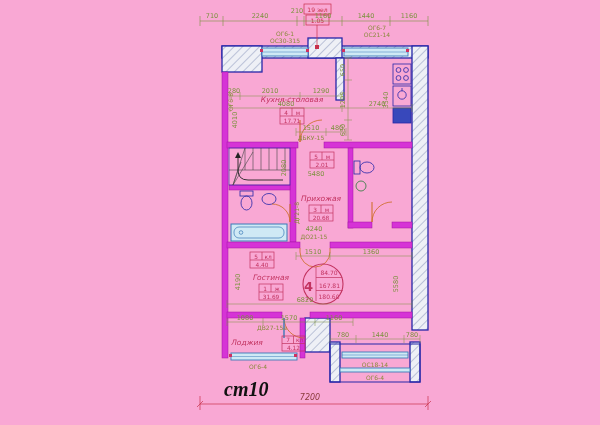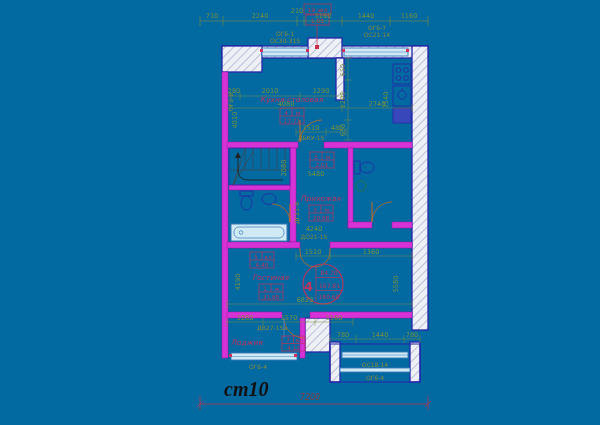--- a/index.html
+++ b/index.html
@@ -1,16 +1,16 @@
 <!DOCTYPE html>
 <html><head>
 <meta charset="utf-8">
 <style>
   html,body{margin:0;padding:0;background:#ffffff;}
-  .canvas{position:relative;width:600px;height:425px;background:#0369a1;overflow:hidden;
+  .canvas{position:relative;width:600px;height:425px;background:#f9a8d4;overflow:hidden;
           font-family:"DejaVu Sans",sans-serif;}
   svg text{font-family:"DejaVu Sans",sans-serif;}
   .dim{fill:#7a923c;font-size:6.5px;}
   .dimv{fill:#7a923c;font-size:6.5px;}
   .wlabel{fill:#8a8a3c;font-size:6px;}
   .roomname{fill:#c23360;font-size:7.5px;font-style:italic;}
   .tagtxt{fill:#c23360;font-size:5.8px;}
   .stamptxt{fill:#c23360;font-size:6px;}
   .flagtxt{fill:#c8304a;font-size:6px;}
   .mark{fill:#111111;font-size:20px;font-style:italic;font-weight:bold;

